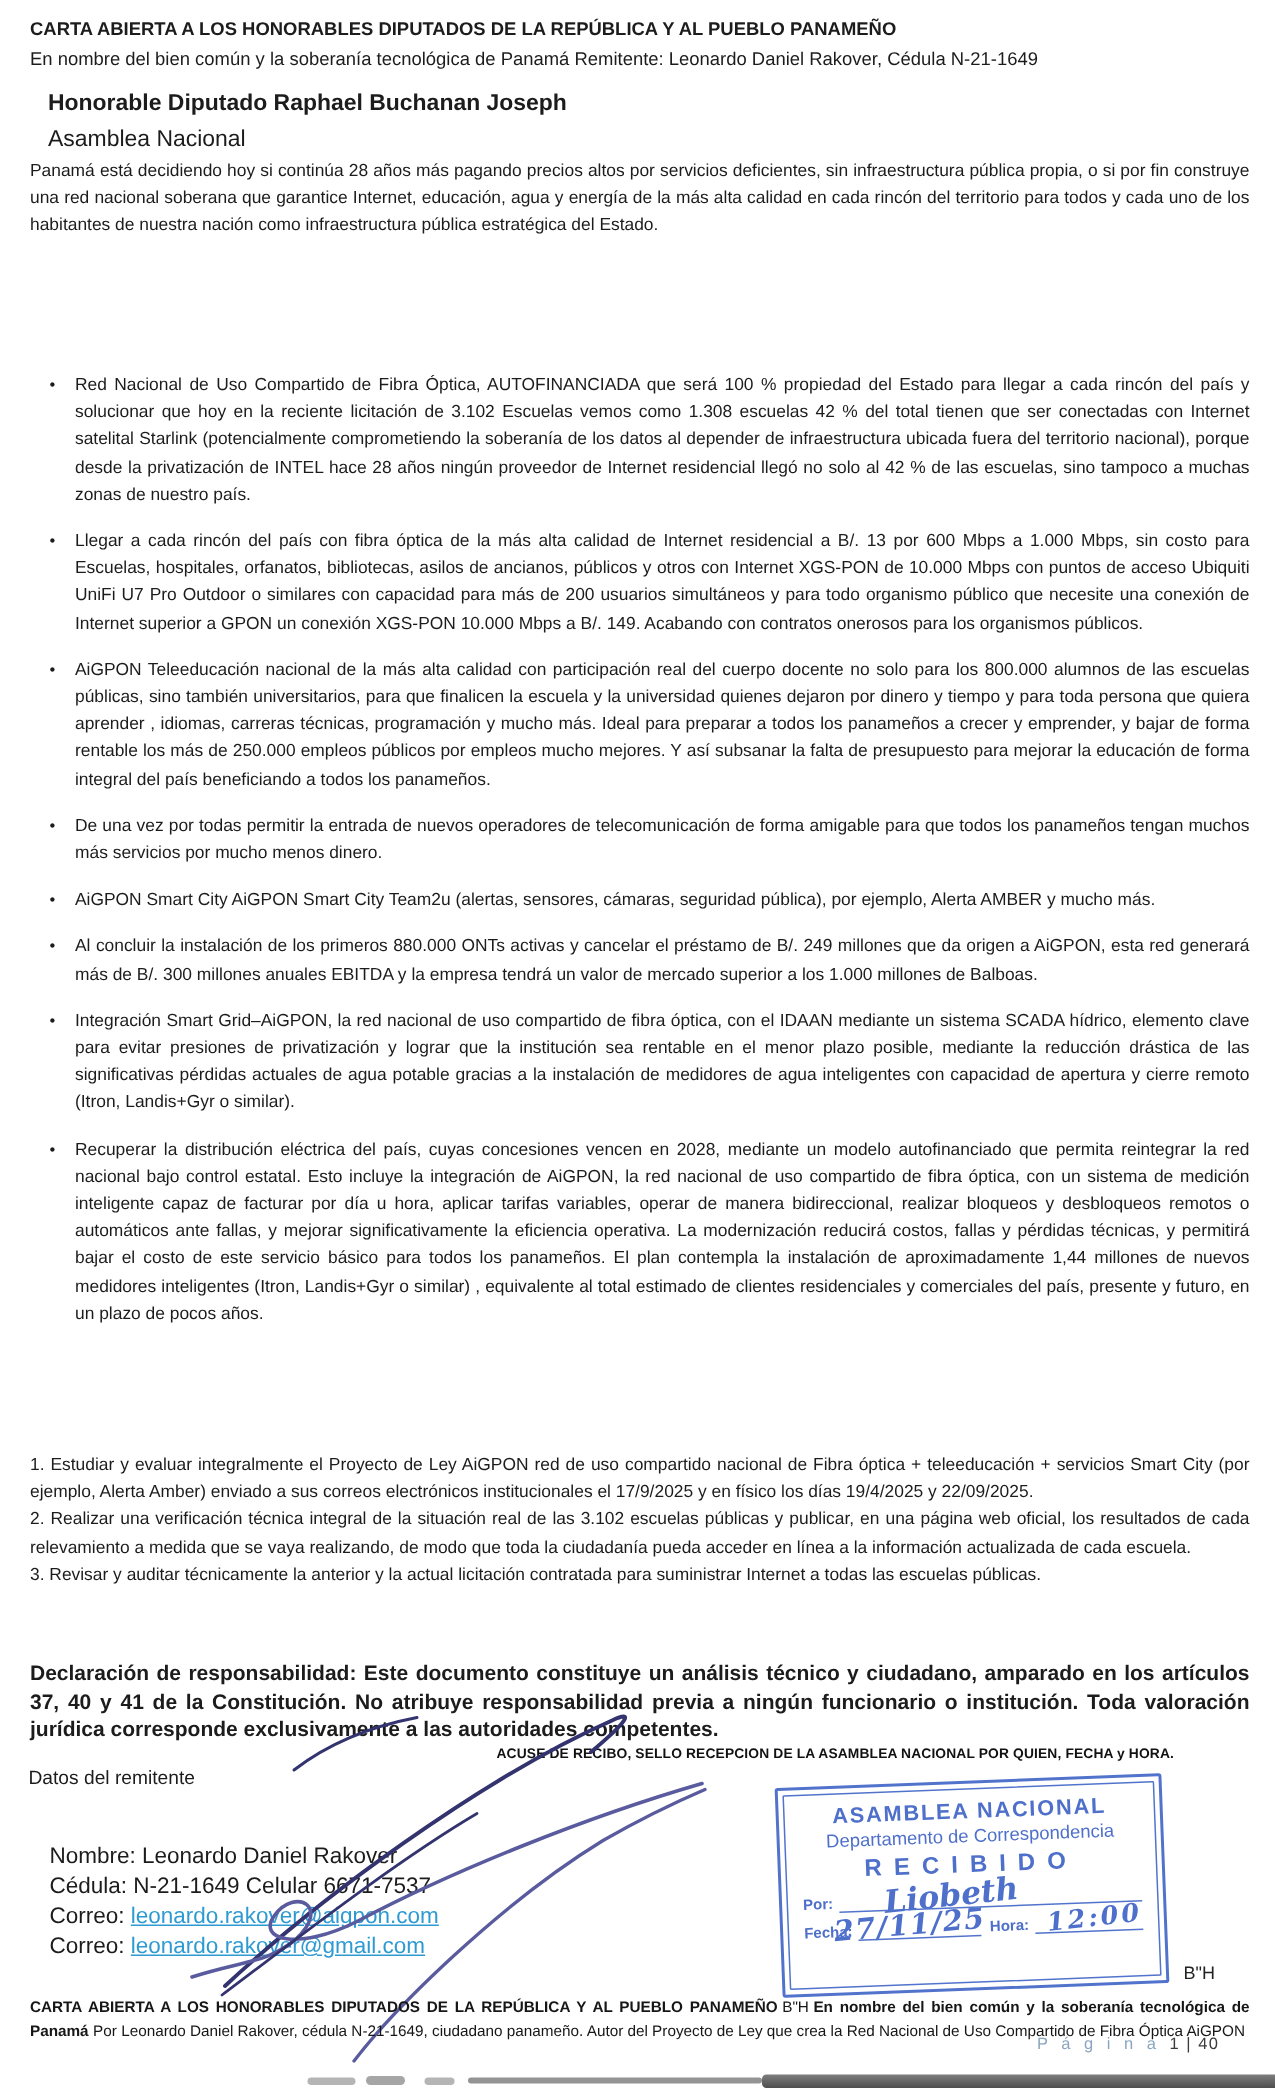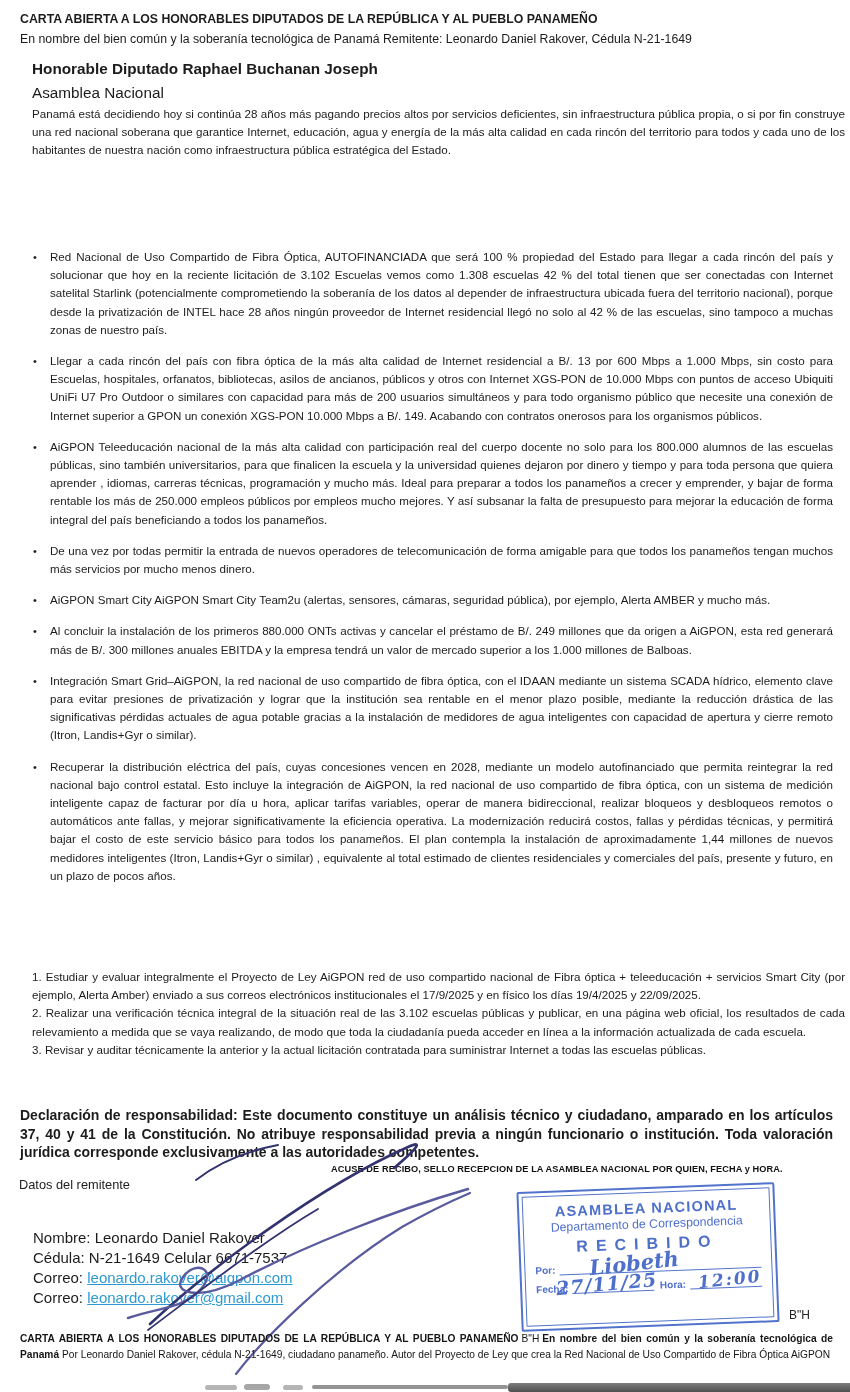--- a/index.html
+++ b/index.html
@@ -9,21 +9,21 @@
     background:#ffffff;
     overflow:hidden;
     font-family:"Liberation Sans","DejaVu Sans",sans-serif;
     color:#1c1c1c;
     -webkit-font-smoothing:antialiased;
   }
   .abs{position:absolute;left:20px;width:813px;}
   .just{text-align:justify;}
   .b{font-weight:bold;}
   .small-head{font-size:12.3px;line-height:17px;}
-  .body-txt{font-size:11.6px;line-height:18.2px;margin-left:12px;}
+  .body-txt{font-size:11.6px;line-height:18.2px;}
   .recipient{font-size:15.3px;line-height:20px;margin-left:12px;}
   .bullets{list-style:none;margin:0;padding:0;}
   .bullets li{position:relative;padding-left:30px;margin-bottom:13px;}
   .bullets li .dot{position:absolute;left:13px;top:0;font-size:11px;}
   .pet-head{text-align:center;font-weight:bold;font-size:11.9px;}
   .pet-items div{margin:0;}
   .decl{font-weight:bold;font-size:14px;line-height:18.6px;}
   .acuse{position:absolute;left:331px;width:492px;font-size:9.2px;font-weight:bold;letter-spacing:.1px;color:#111;}
   .sender-label{position:absolute;left:19px;top:1177px;font-size:12.8px;}
   .sender{position:absolute;left:33px;top:1228px;font-size:15px;line-height:20px;}
@@ -171,20 +171,23 @@
     <path d="M150 1324 C 210 1268, 320 1186, 408 1147 C 423 1140, 419 1147, 394 1168" stroke="#32336f" stroke-width="2.6" fill="none" stroke-linecap="round"></path>
     <path d="M196 1180 C 222 1160, 252 1150, 278 1145" stroke="#32336f" stroke-width="2" fill="none" stroke-linecap="round"></path>
     <path d="M128 1318 C 162 1307, 178 1309, 197 1293 C 221 1271, 197 1258, 183 1277 C 171 1293, 198 1301, 238 1281 C 302 1247, 392 1211, 468 1189" stroke="#5a5b9e" stroke-width="2.4" fill="none" stroke-linecap="round"></path>
     <path d="M236 1374 C 262 1340, 332 1270, 402 1227 C 430 1211, 456 1199, 470 1193" stroke="#5a5b9e" stroke-width="2.2" fill="none" stroke-linecap="round"></path>
     <path d="M148 1330 C 192 1297, 262 1242, 318 1209" stroke="#32336f" stroke-width="1.8" fill="none" stroke-linecap="round"></path>
   </svg>
 
   <div class="footer">
     <span class="b sp">CARTA ABIERTA A LOS HONORABLES DIPUTADOS DE LA REPÚBLICA Y AL PUEBLO PANAMEÑO</span><span class="sp">B"H</span><span class="b sp">En nombre del bien común y la soberanía tecnológica de Panamá</span><span>Por Leonardo Daniel Rakover, cédula N-21-1649, ciudadano panameño. Autor del Proyecto de Ley que crea la Red Nacional de Uso Compartido de Fibra Óptica AiGPON</span>
   </div>
+  <div class="pagina">
+    <span class="pg-label">P á g i n a</span><span class="pg-num">1 | 40</span>
+  </div>
 
   <div class="scan-blob" style="left:205px;top:1385px;width:32px;height:5px"></div>
   <div class="scan-blob" style="left:244px;top:1384px;width:26px;height:6px;background:#a6a6a6"></div>
   <div class="scan-blob" style="left:283px;top:1385px;width:20px;height:5px"></div>
   <div class="scan-streak" style="left:312px;top:1385px;width:196px;height:4px"></div>
   <div class="scan-bar" style="left:508px;top:1383px;width:342px;height:9px"></div>
 
 </div>
 
 </body></html>

